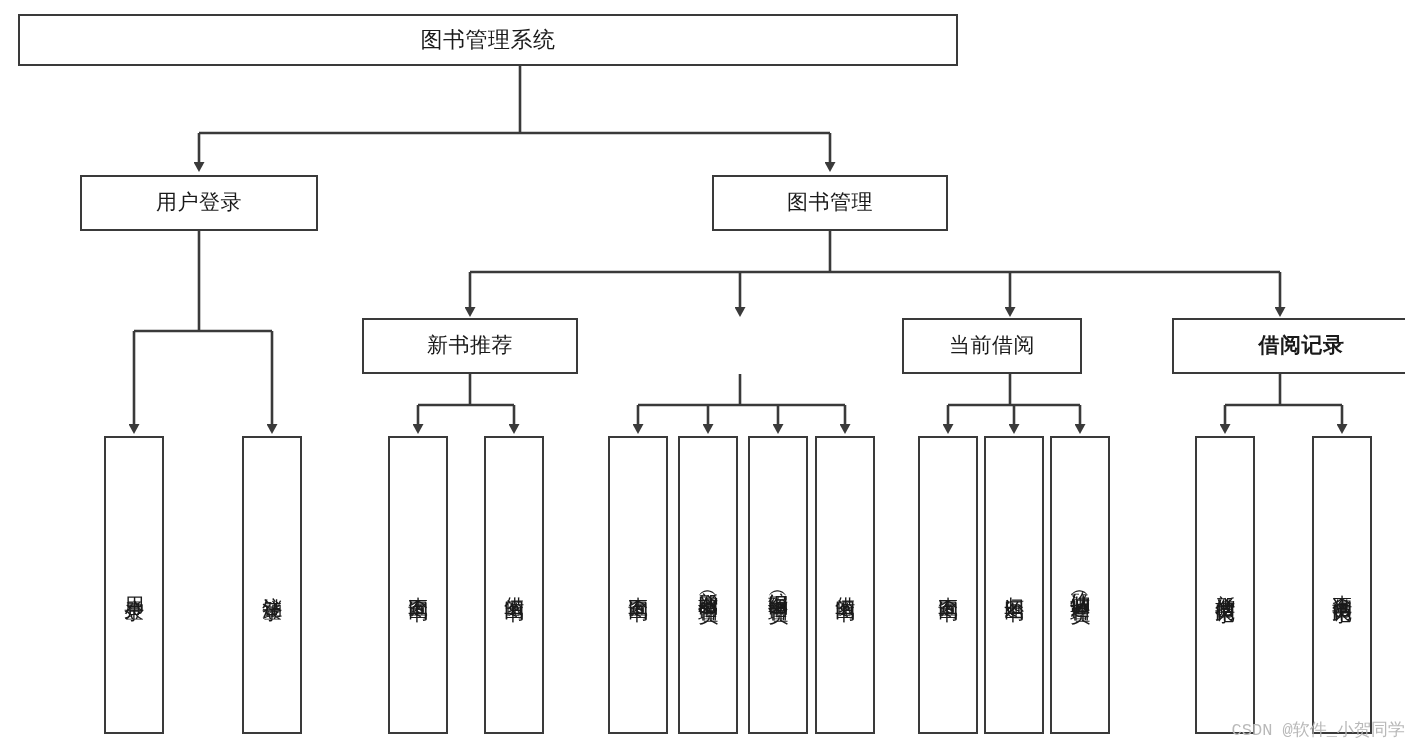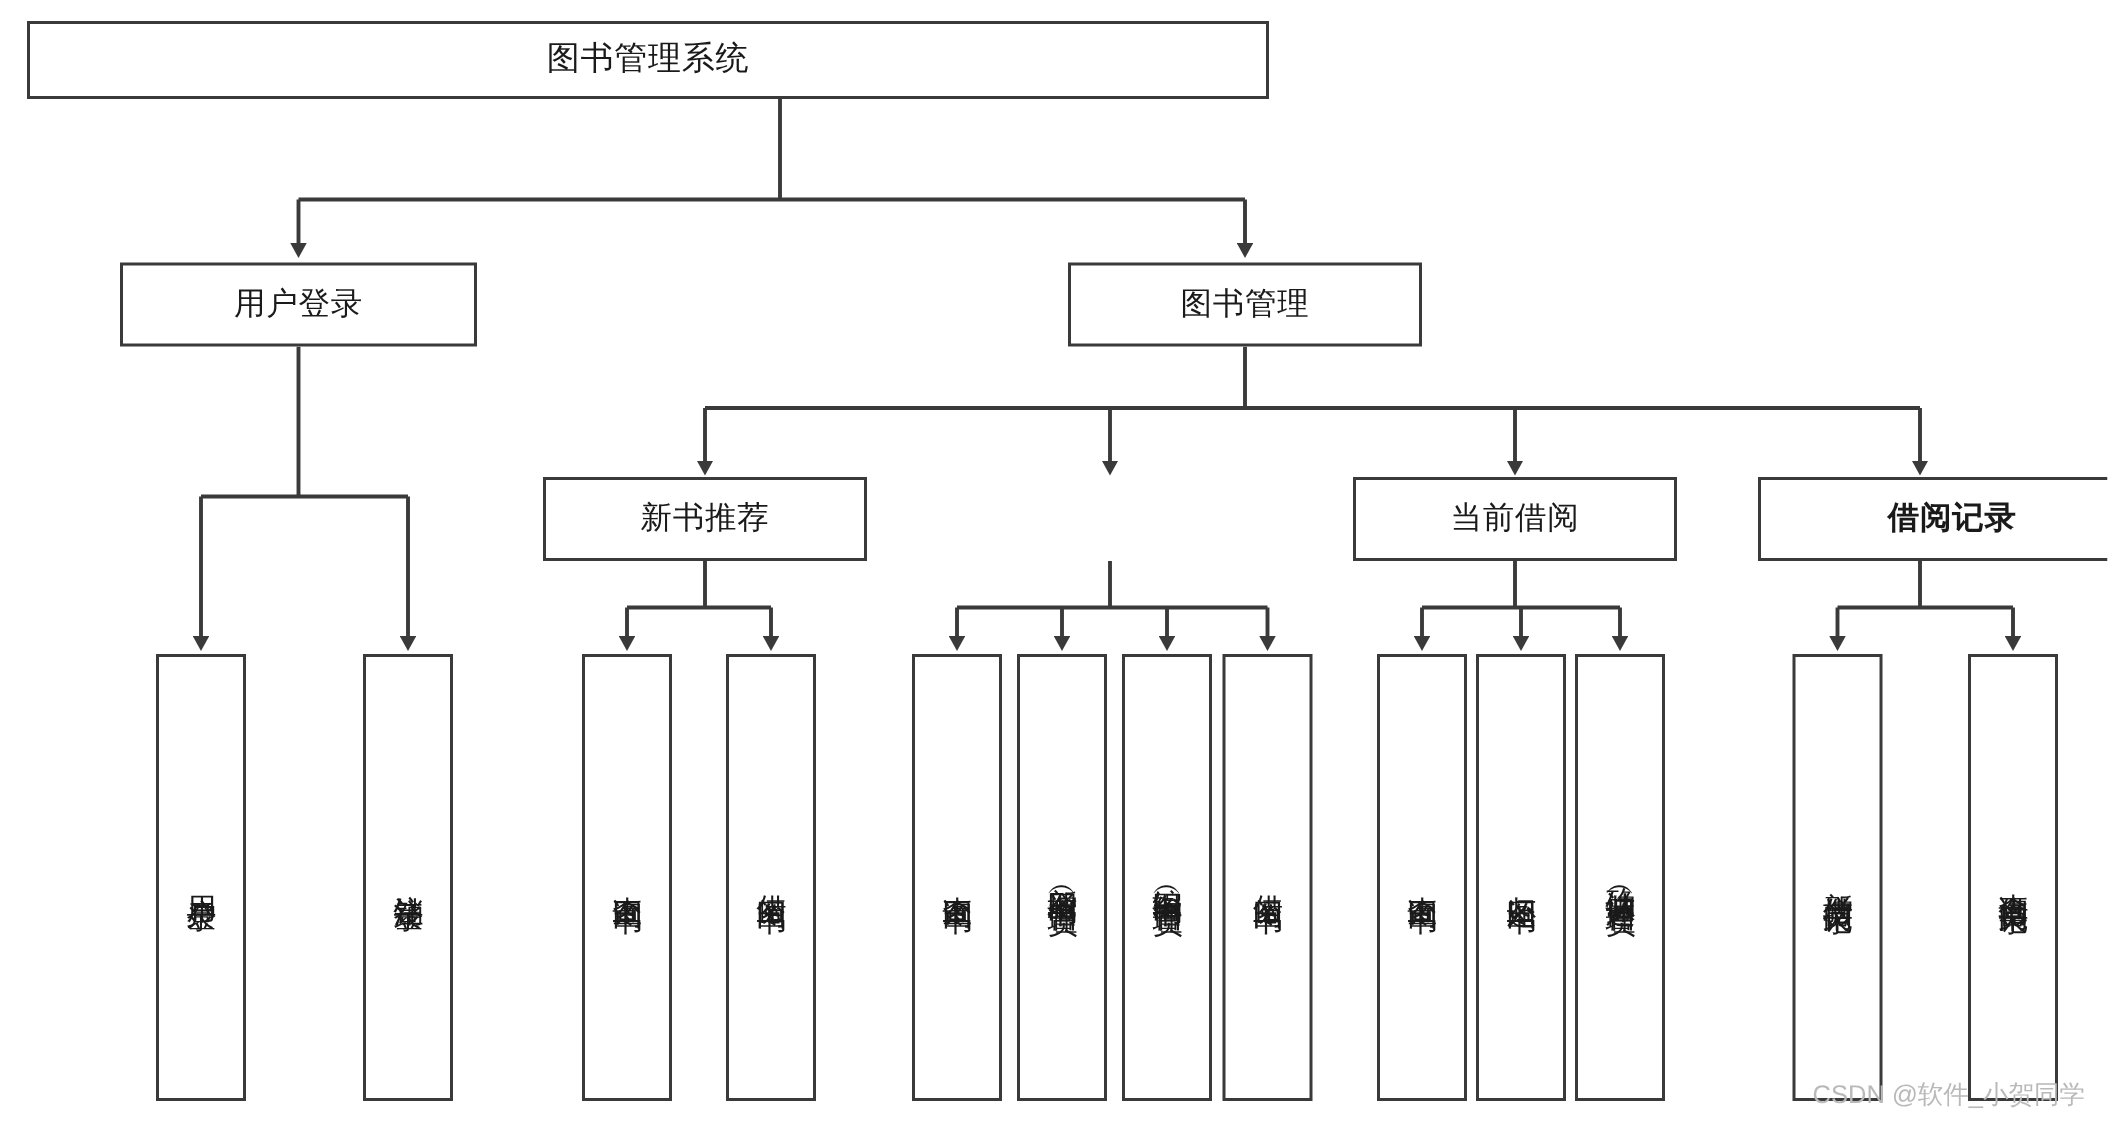--- a/index.html
+++ b/index.html
@@ -58,27 +58,27 @@
   .node.v .node-label {
     writing-mode: vertical-rl;
     text-orientation: upright;
     font-size: 20px;
     line-height: 1.18;
     letter-spacing: 2px;
     white-space: nowrap;
   }
   #watermark {
     position: absolute;
-    right: 15px;
+    right: 0;
     bottom: 6px;
     font-size: 17px;
     color: #b9b9b9;
     z-index: 5;
     white-space: nowrap;
-    font-family: Liberation Sans, sans-serif;
+    font-family: Liberation Mono, monospace;
   }
 </style>
 </head>
 <body>
 
 <div id="diagram-root">
 
   <svg id="edges-layer" viewBox="0 0 1405 747" xmlns="http://www.w3.org/2000/svg">
     <defs>
       <marker id="arrow" markerWidth="10" markerHeight="11" refX="1" refY="5.5" orient="auto" markerUnits="userSpaceOnUse">
@@ -123,35 +123,35 @@
       <path d="M1014,405 L1014,425" marker-end="url(#arrow)"></path>
       <path d="M1080,405 L1080,425" marker-end="url(#arrow)"></path>
 
       <path d="M1280,374 L1280,405"></path>
       <path d="M1225,405 L1342,405"></path>
       <path d="M1225,405 L1225,425" marker-end="url(#arrow)"></path>
       <path d="M1342,405 L1342,425" marker-end="url(#arrow)"></path>
     </g>
   </svg>
 
-  <div class="node h root" style="left:18px; top:14px; width:828px; height:52px;">
+  <div class="node h root" style="left:18px; top:14px; width:940px; height:52px;">
     <span class="node-label">图书管理系统</span>
   </div>
 
   <div class="node h" style="left:80px; top:175px; width:238px; height:56px;">
     <span class="node-label">用户登录</span>
   </div>
   <div class="node h" style="left:362px; top:318px; width:216px; height:56px;">
     <span class="node-label">新书推荐</span>
   </div>
 
   <div class="node h" style="left:712px; top:175px; width:236px; height:56px;">
     <span class="node-label">图书管理</span>
   </div>
-  <div class="node h" style="left:902px; top:318px; width:216px; height:56px;">
+  <div class="node h" style="left:902px; top:318px; width:180px; height:56px;">
     <span class="node-label">当前借阅</span>
   </div>
   <div class="node h" style="left:1172px; top:318px; width:259px; height:56px;font-weight:bold;">
     <span class="node-label">借阅记录</span>
   </div>
 
   <div class="node v" style="left:104px; top:436px; width:60px; height:298px;">
     <span class="node-label">用户登录</span>
   </div>
   <div class="node v" style="left:242px; top:436px; width:60px; height:298px;">

